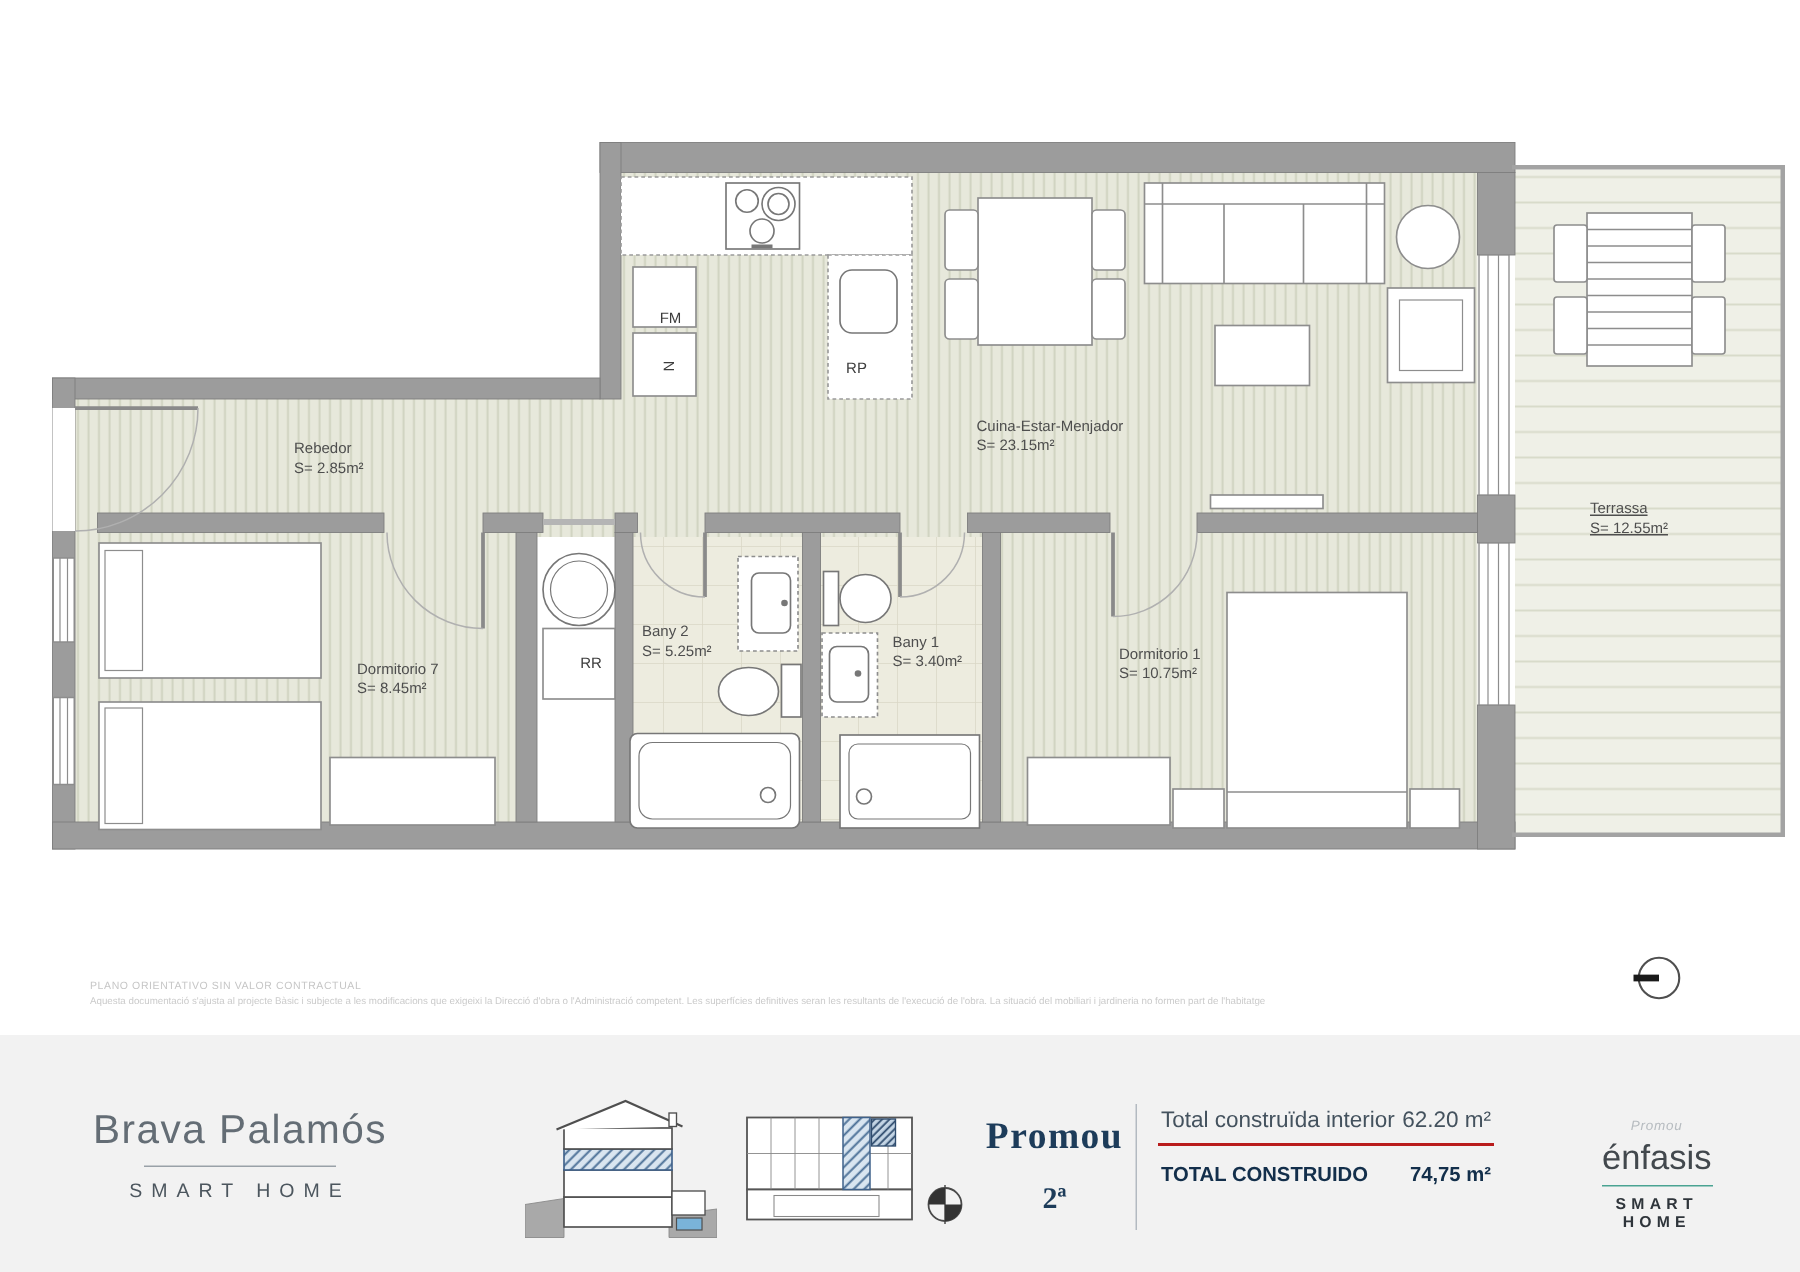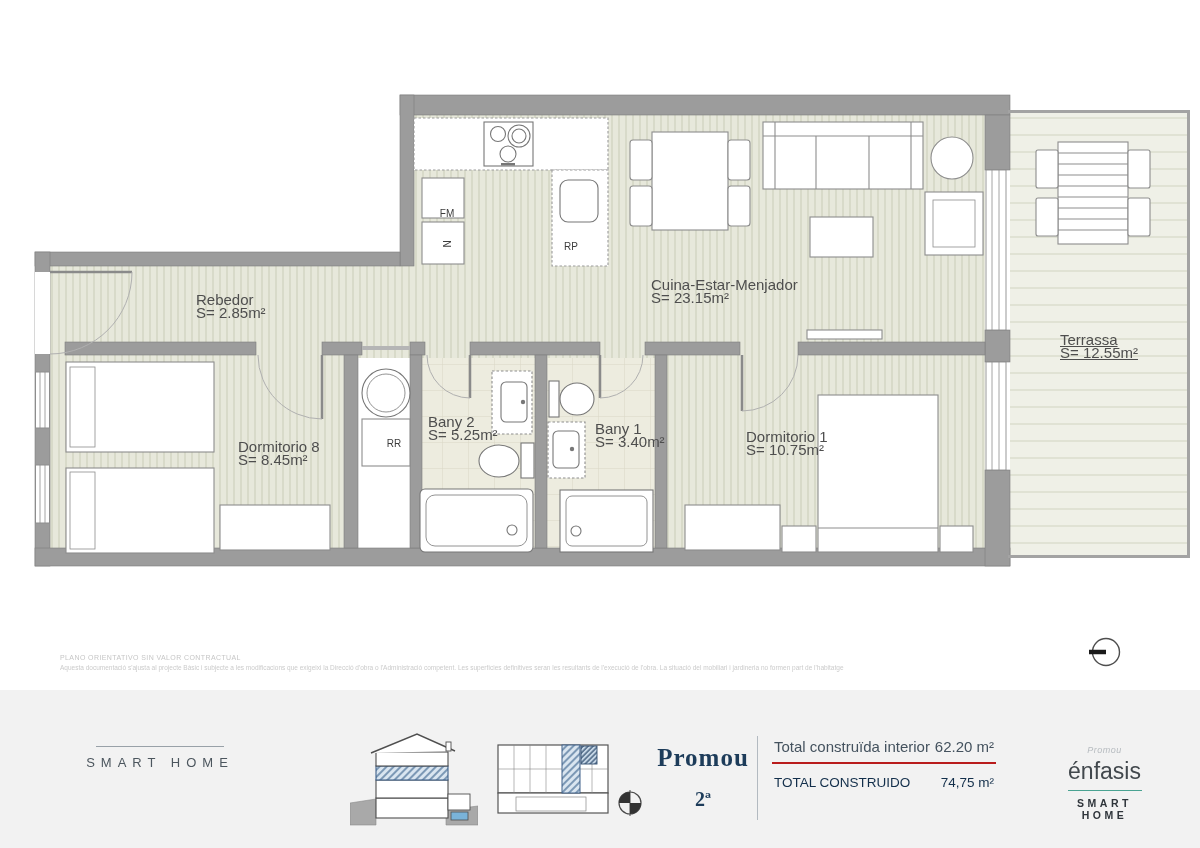--- a/index.html
+++ b/index.html
@@ -1,39 +1,39 @@
 <!DOCTYPE html>
 <html><head>
 <meta charset="utf-8">
 <style>
   html,body{margin:0;padding:0;}
   body{width:1200px;height:848px;background:#ffffff;font-family:"Liberation Sans",sans-serif;position:relative;overflow:hidden;}
   .page{position:relative;width:1200px;height:848px;}
   .plan-wrap{position:absolute;left:0;top:0;width:1200px;height:690px;}
   .plan-svg{position:absolute;left:0;top:0;}
-  .rlabel{position:absolute;font-size:15px;line-height:13px;color:#4e4e4e;white-space:nowrap;}
+  .rlabel{position:absolute;font-size:10px;line-height:13px;color:#4e4e4e;white-space:nowrap;}
   .rlabel .area{display:block;}
   .tag{position:absolute;font-size:10px;color:#3c3c3c;transform:translate(-50%,-50%);white-space:nowrap;}
   .tag-rot{transform:translate(-50%,-50%) rotate(-90deg);}
   .disclaimer{position:absolute;left:60px;top:654px;color:#c6c6c6;}
   .disclaimer .l1{font-size:7px;letter-spacing:.4px;}
   .disclaimer .l2{font-size:6.5px;margin-top:3px;white-space:nowrap;color:#cbcbcb;}
   
   .footer{position:absolute;left:0;top:690px;width:1200px;height:158px;background:#f2f2f2;}
   .brand{position:absolute;left:55px;top:48px;width:210px;text-align:center;color:#646d75;}
   .brand-name{font-size:27px;font-weight:300;letter-spacing:1px;}
   .brand-rule{width:128px;height:1px;background:#99a1a8;margin:8px auto 8px;}
   .brand-tag{font-size:13px;letter-spacing:6px;color:#4c565e;}
   .floor{position:absolute;left:653px;top:744px;width:100px;text-align:center;color:#1d3c5a;font-family:"Liberation Serif",serif;font-weight:bold;}
   .floor-title{font-size:25px;letter-spacing:1px;}
   .floor-unit{font-size:20px;margin-top:16px;}
   .vdiv{position:absolute;left:757px;top:736px;width:1px;height:84px;background:#b3bac1;}
   .totals{position:absolute;left:772px;top:729px;width:224px;color:#44525e;}
   .trow{display:flex;justify-content:space-between;align-items:baseline;padding:9px 2px 7px;border-bottom:2px solid #b91c1c;font-size:15px;}
-  .trow.total{border-bottom:none;font-weight:normal;color:#132f4b;font-size:13.5px;padding-top:11px;text-align:right;}
+  .trow.total{border-bottom:none;font-weight:bold;color:#132f4b;font-size:13.5px;padding-top:11px;text-align:right;}
   .developer{position:absolute;left:1052px;top:745px;width:105px;text-align:center;}
   .dev-promou{font-size:9px;color:#b7bcc0;letter-spacing:.5px;font-style:italic;}
   .dev-name{font-size:23px;color:#42484d;margin-top:3px;}
   .dev-rule{width:74px;height:1px;background:#4aa392;margin:5px auto 6px;}
   .dev-tag{font-size:10.5px;letter-spacing:3.5px;color:#2f353b;font-weight:bold;}
   
   .floor,.vdiv,.totals,.developer,.sec-svg,.key-svg{transform:translateY(-690px);}
   .sec-svg{position:absolute;left:350px;top:724px;}
   .key-svg{position:absolute;left:488px;top:731px;}
 </style>
@@ -258,21 +258,21 @@
     </div>
     <div class="rlabel" style="left:651px;top:278px;">
       <span>Cuina-Estar-Menjador</span>
       <span class="area">S= 23.15m²</span>
     </div>
     <div class="rlabel" style="left:1060px;top:333px;text-decoration:underline;">
       <span>Terrassa</span>
       <span class="area">S= 12.55m²</span>
     </div>
     <div class="rlabel" style="left:238px;top:440px;">
-      <span>Dormitorio 8</span>
+      <span>Dormitorio 7</span>
       <span class="area">S= 8.45m²</span>
     </div>
     <div class="rlabel" style="left:428px;top:415px;">
       <span>Bany 2</span>
       <span class="area">S= 5.25m²</span>
     </div>
     <div class="rlabel" style="left:595px;top:422px;">
       <span>Bany 1</span>
       <span class="area">S= 3.40m²</span>
     </div>
@@ -287,20 +287,21 @@
     <div class="tag" style="left:394px;top:443px;text-align:right;">RR</div>
 
     <div class="disclaimer">
       <div class="l1">PLANO ORIENTATIVO SIN VALOR CONTRACTUAL</div>
       <div class="l2">Aquesta documentació s'ajusta al projecte Bàsic i subjecte a les modificacions que exigeixi la Direcció d'obra o l'Administració competent. Les superfícies definitives seran les resultants de l'execució de l'obra. La situació del mobiliari i jardineria no formen part de l'habitatge</div>
     </div>
   </div>
 
   <div class="footer">
     <div class="brand">
+      <div class="brand-name">Brava Palamós</div>
       <div class="brand-rule"></div>
       <div class="brand-tag">SMART HOME</div>
     </div>
 
     <svg class="sec-svg" width="128" height="102" viewBox="0 0 128 102">
       <polygon points="0,79 26,75 26,101 0,101" fill="#a9a9a9" stroke="#8a8a8a" stroke-width="0.6"></polygon>
       <polygon points="96,86 128,82 128,101 96,101" fill="#a9a9a9" stroke="#8a8a8a" stroke-width="0.6"></polygon>
       <rect x="26" y="74" width="72" height="20" fill="#ffffff" stroke="#4f4f4f" stroke-width="1.1"></rect>
       <rect x="26" y="56" width="72" height="18" fill="#ffffff" stroke="#4f4f4f" stroke-width="1.1"></rect>
       <rect x="26" y="42" width="72" height="14" fill="url(#hatch)" stroke="#3f618a" stroke-width="1.1"></rect>

